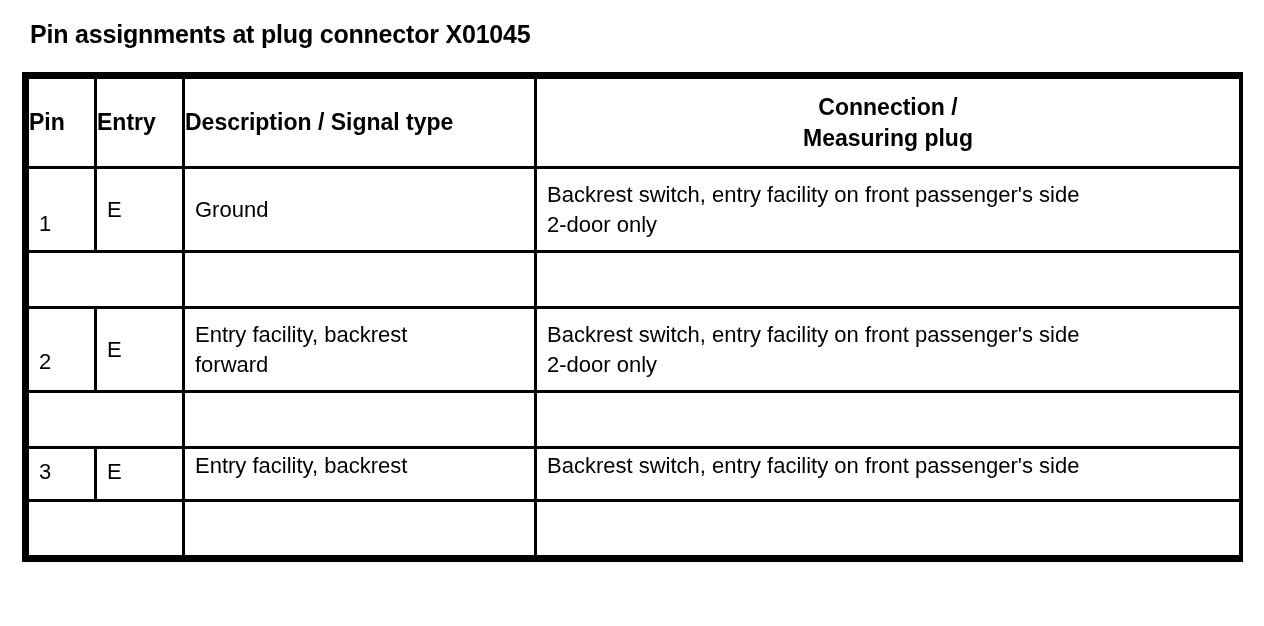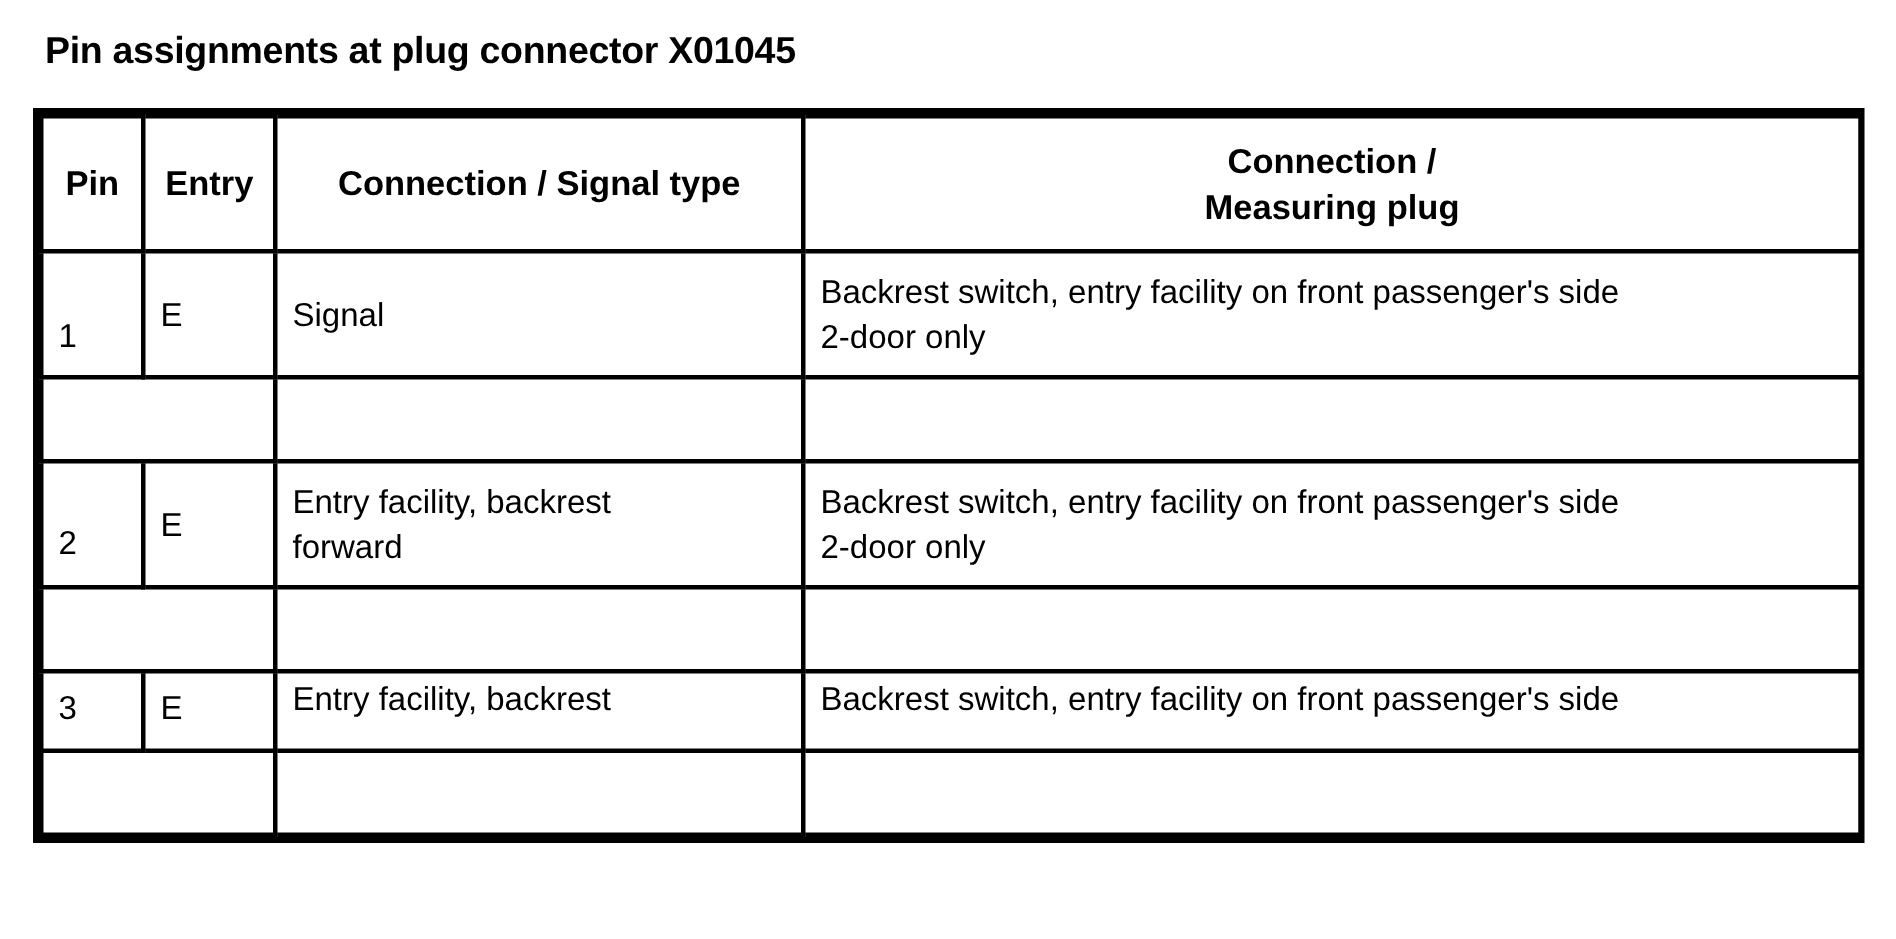--- a/index.html
+++ b/index.html
@@ -59,21 +59,21 @@
   col.c-pin  { width: 68px;  }
   col.c-type { width: 88px;  }
   col.c-desc { width: 352px; }
   col.c-conn { width: 705px; }
 
   
   .hdr-cell {
     height: 90px;
     font-size: 23px;
     font-weight: bold;
-    text-align: center;
+    text-align: left;
     padding-left: 10px;
   }
   .hdr-cell.center {
     text-align: center;
     padding-left: 0;
     line-height: 1.33;
   }
   .hdr-line { display: block; }
 
   
@@ -133,39 +133,39 @@
       <colgroup>
         <col class="c-pin">
           <col class="c-type">
           <col class="c-desc">
           <col class="c-conn">
       </colgroup>
       <thead>
         <tr>
           <th class="hdr-cell">Pin</th>
           <th class="hdr-cell">Entry</th>
-          <th class="hdr-cell">Connection / Signal type</th>
+          <th class="hdr-cell">Description / Signal type</th>
           <th class="hdr-cell center">
             <span class="hdr-line">Connection /</span>
             <span class="hdr-line">Measuring plug</span>
           </th>
         </tr>
       </thead>
 
       <tbody>
 
         <tr class="data-row row-1">
           <td class="num-cell">
             <div class="cell-num">1</div>
           </td>
           <td class="type-cell">
             <div class="cell-num">E</div>
           </td>
           <td class="desc-cell">
-            <div class="cell-text">Signal</div>
+            <div class="cell-text">Ground</div>
           </td>
           <td class="conn-cell">
             <div class="cell-text">Backrest switch, entry facility on front passenger's side
 2-door only</div>
           </td>
         </tr>
 
         <tr class="spacer-row">
           <td colspan="2"></td>
           <td></td>

